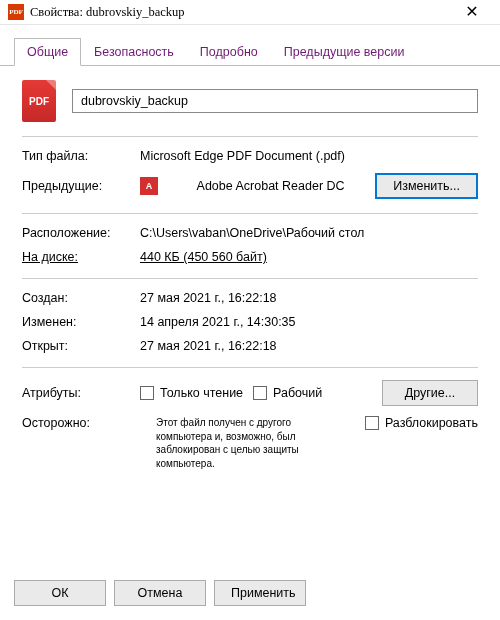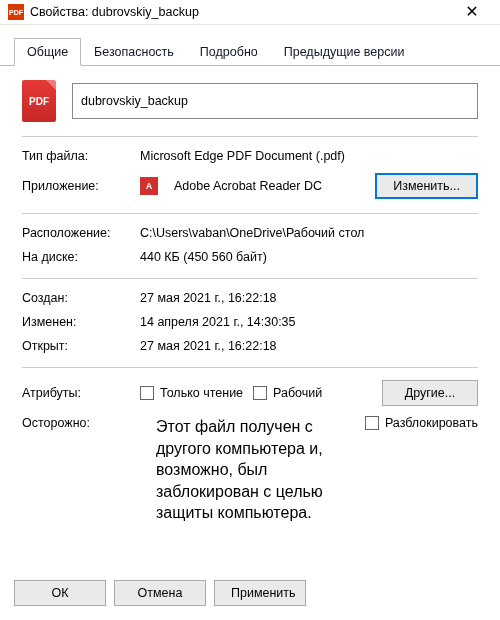--- a/index.html
+++ b/index.html
@@ -12,20 +12,21 @@
     width: 500px;
     height: 620px;
     overflow: hidden;
   }
   .titlebar {
     display: flex;
     align-items: center;
     height: 24px;
     padding: 12px 8px;
     border-bottom: 1px solid #e5e5e5;
+    font-family: Liberation Serif, serif;
   }
   .titlebar .tb-icon {
     width: 16px; height: 16px;
     background: #d83b01;
     display: inline-flex;
     align-items: center;
     justify-content: center;
     color: #fff;
     font-size: 7px;
     font-weight: bold;
@@ -44,21 +45,21 @@
     padding: 12px 14px 0 14px;
     border-bottom: 1px solid #bbb;
   }
   .tab {
     padding: 6px 12px 6px 12px;
     border: 1px solid transparent;
     border-bottom: none;
     cursor: pointer;
     position: relative;
     top: 1px;
-    color: #0f172a;
+    color: #701a75;
   }
   .tab.active {
     border-color: #bbb;
     background: #fff;
     border-bottom: 1px solid #fff;
   }
   .content {
     padding: 14px 22px 10px 22px;
   }
   .row {
@@ -88,21 +89,21 @@
     content:"";
     position:absolute;
     top:0;right:0;
     width:10px;height:10px;
     background:#fff;
     clip-path: polygon(0 0,100% 100%,100% 0);
     opacity:.35;
   }
   .filename-input {
     flex: 1;
-    height: 36px;
+    height: 24px;
     border: 1px solid #888;
     padding: 2px 8px;
     font: inherit;
   }
   hr.sep {
     border: none;
     border-top: 1px solid #ccc;
     margin: 8px 0 12px 0;
   }
   .app-icon {
@@ -127,21 +128,21 @@
     align-items: center;
     gap: 6px;
     cursor: pointer;
   }
   .checkbox .box {
     width: 14px; height: 14px;
     border: 1px solid #666;
     background:#fff;
   }
   .warning-row { align-items: flex-start; gap: 16px; }
-  .warning-text { font-size: 16px; line-height: 1.35; max-width: 200px; }
+  .warning-text { font-size: 10px; line-height: 1.35; max-width: 200px; }
   .footer {
     position: absolute;
     bottom: 0; left: 0; right: 0;
     display: flex;
     gap: 8px;
     padding: 10px 14px 14px 14px;
     background:#fff;
   }
   .footer .btn { width: 92px; }
 </style>
@@ -169,35 +170,35 @@
   </div>
 
   <hr class="sep">
 
   <div class="row">
     <span class="label-col">Тип файла:</span>
     <span class="val-col">Microsoft Edge PDF Document (.pdf)</span>
   </div>
 
   <div class="row" style="margin-bottom:14px;">
-    <span class="label-col">Приложение:</span>
+    <span class="label-col">Предыдущие:</span>
     <span class="val-col">
       <span class="app-icon">A</span>
-      <span style="flex:1;">Adobe Acrobat Reader DC</span>
+      <span style="flex:1;text-align:center;">Adobe Acrobat Reader DC</span>
       <button class="btn focus">Изменить...</button>
     </span>
   </div>
 
   <hr class="sep">
 
   <div class="row">
     <span class="label-col">Расположение:</span>
     <span class="val-col">C:\Users\vaban\OneDrive\Рабочий стол</span>
   </div>
-  <div class="row" style="margin-bottom:14px;">
+  <div class="row" style="margin-bottom:14px;text-decoration:underline;">
     <span class="label-col">На диске:</span>
     <span class="val-col">440 КБ (450 560 байт)</span>
   </div>
 
   <hr class="sep">
 
   <div class="row">
     <span class="label-col">Создан:</span>
     <span class="val-col">27 мая 2021 г., 16:22:18</span>
   </div>

